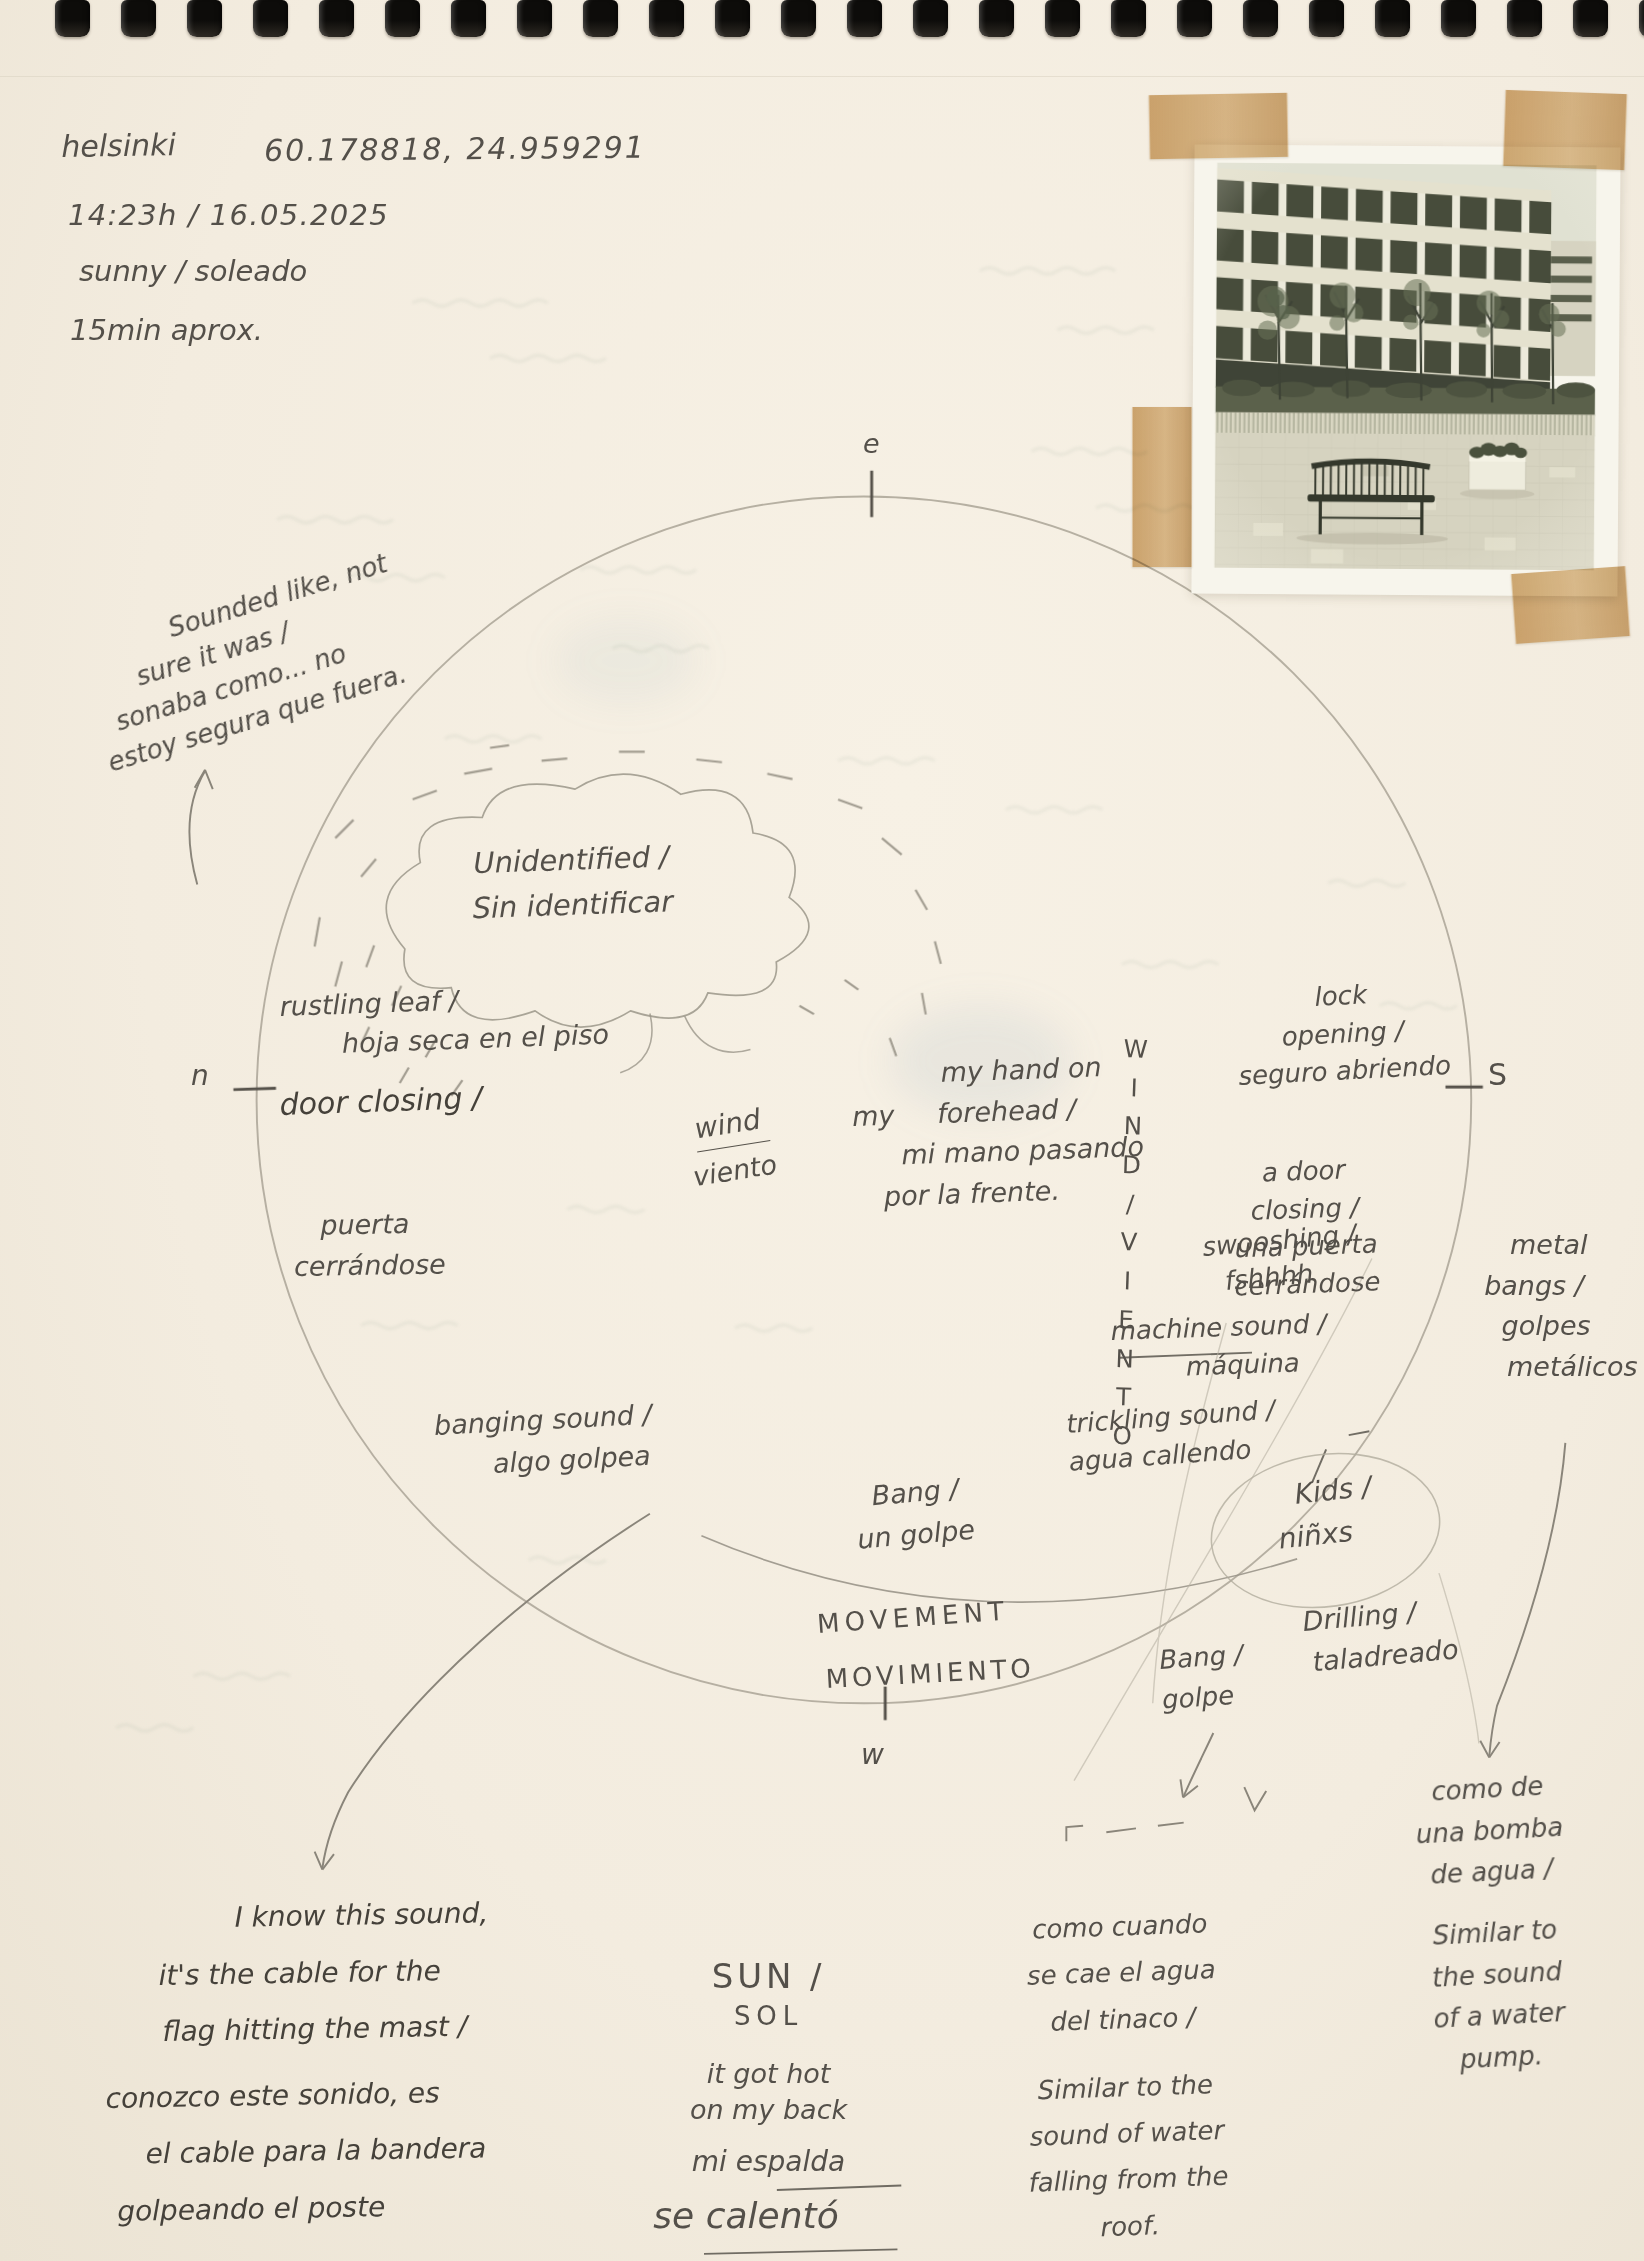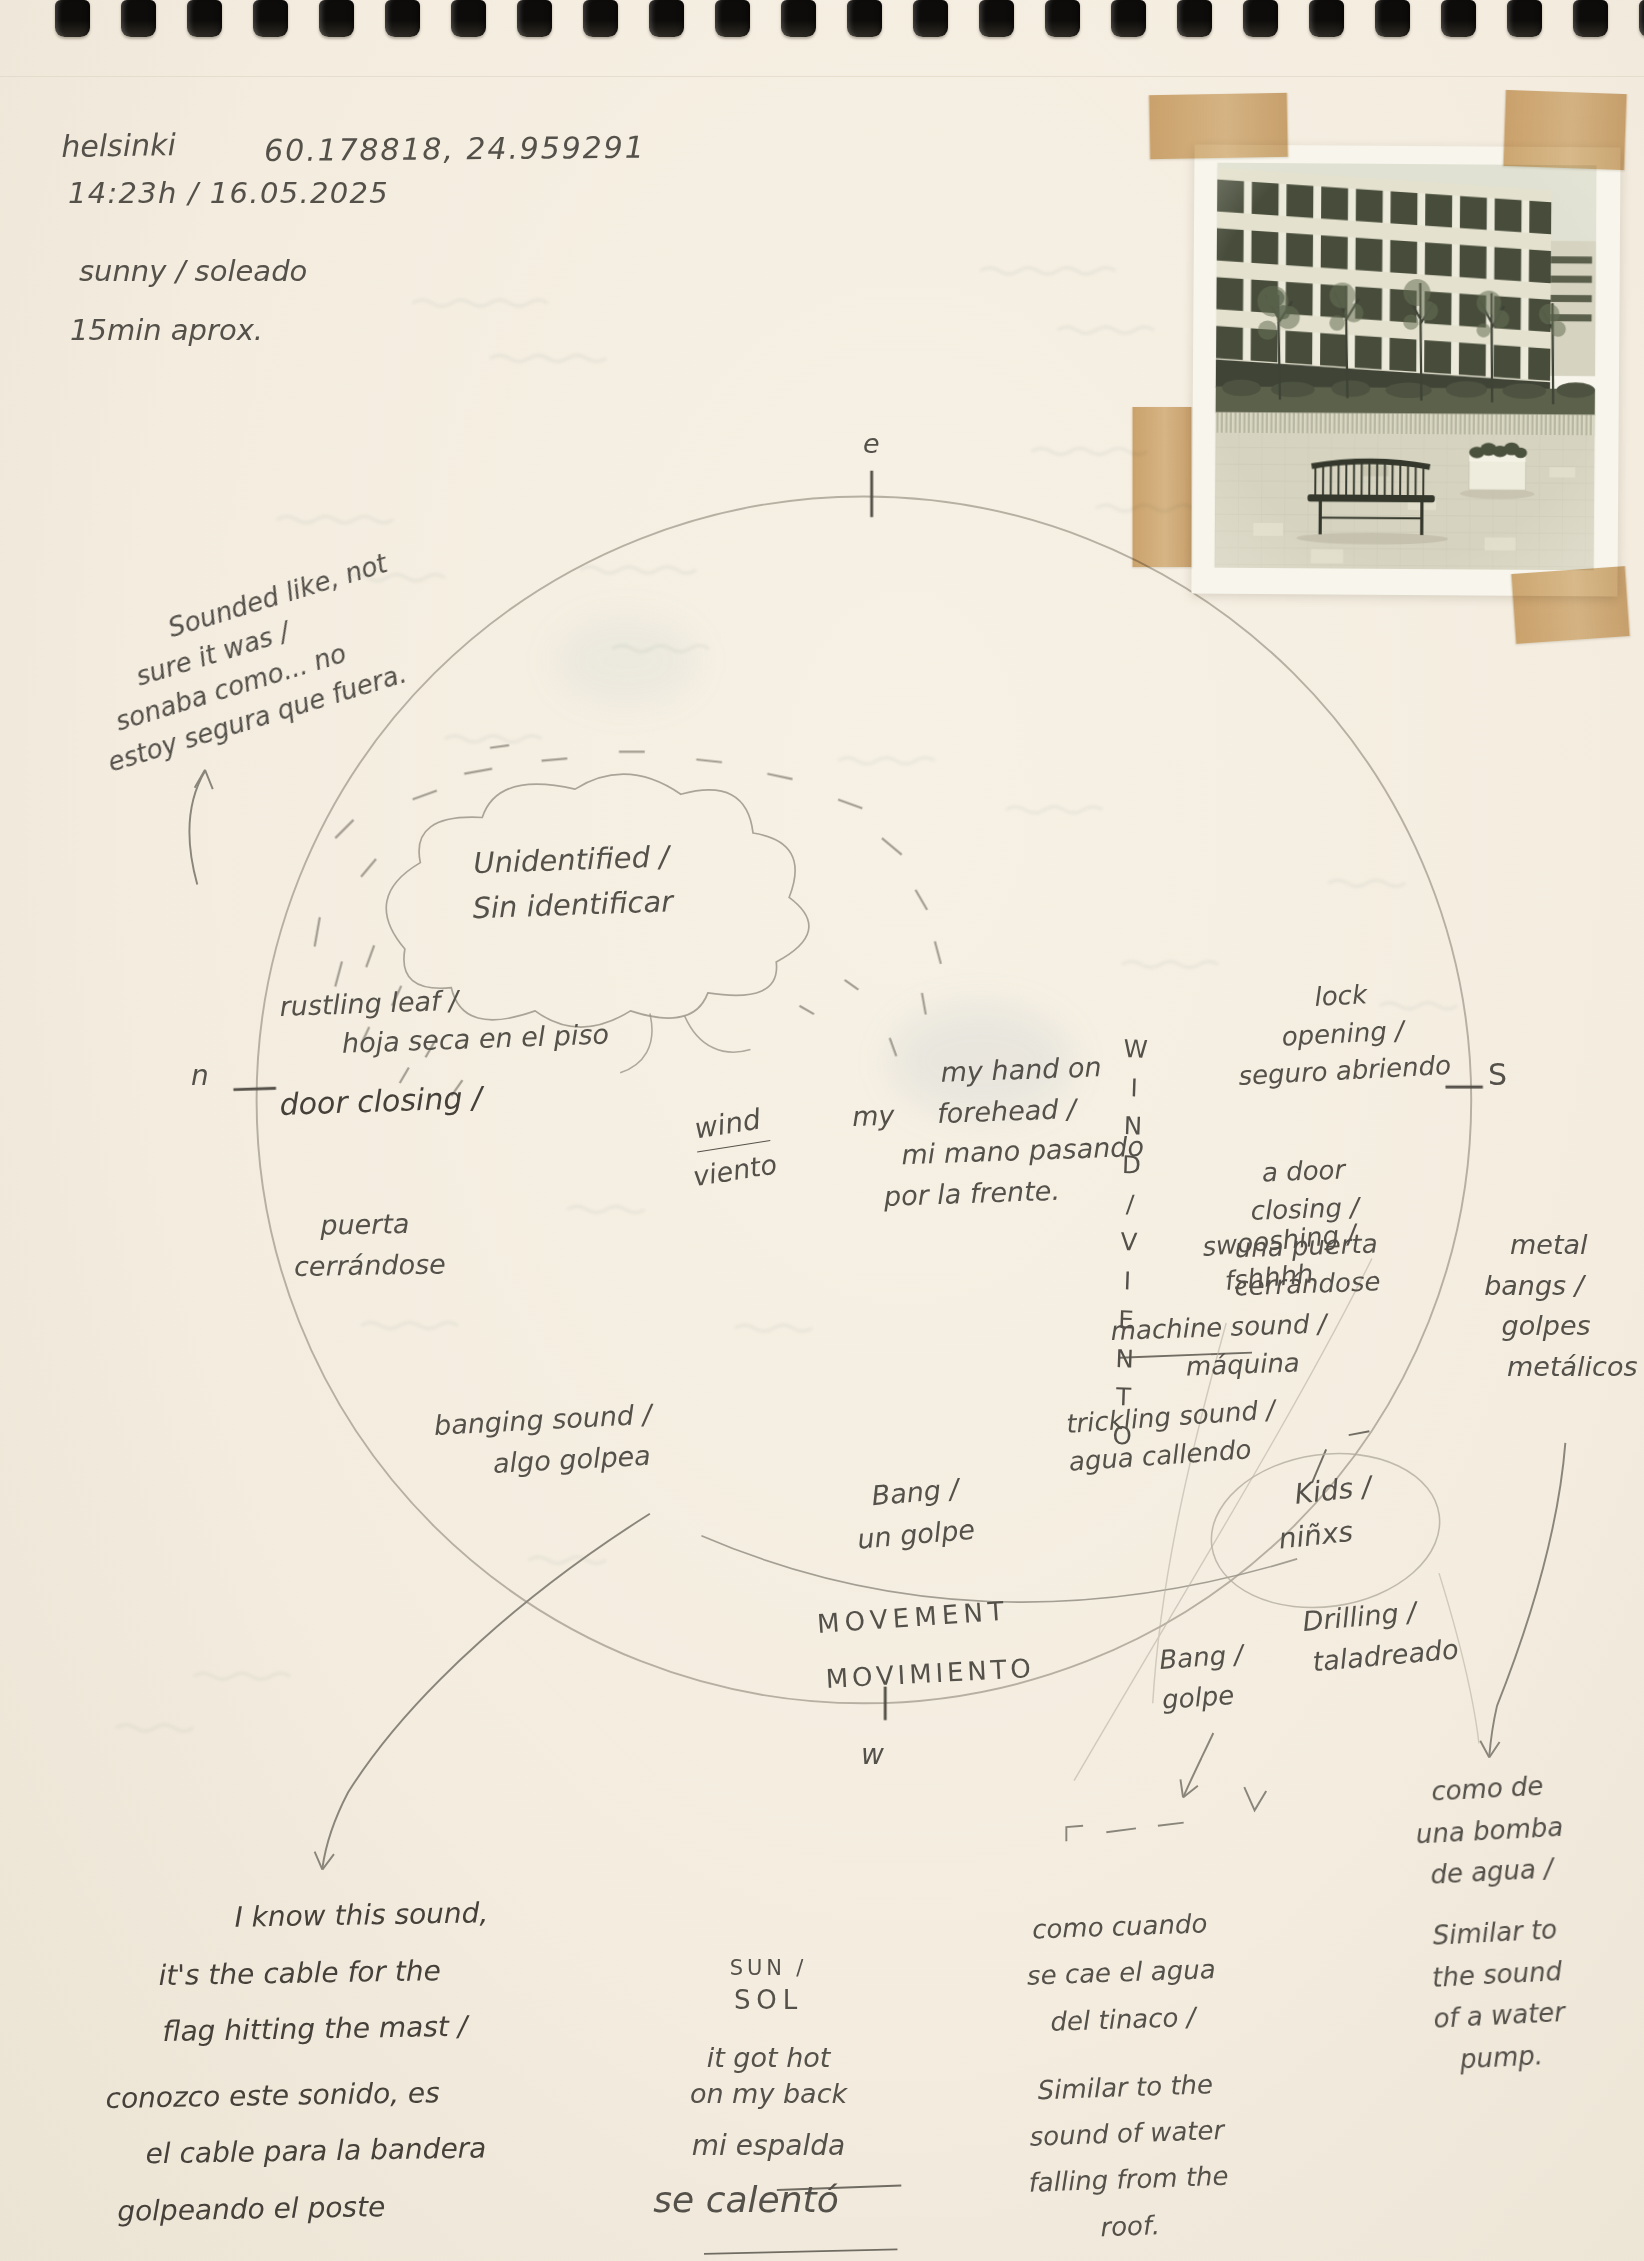--- a/index.html
+++ b/index.html
@@ -159,21 +159,21 @@
       <div class="coil"></div>
       <div class="coil"></div>
       <div class="coil"></div>
       <div class="coil"></div>
       <div class="coil"></div>
       <div class="coil"></div>
     </div>
 
   <div class="hw" style="left:61px;top:129px;font-size:30px;transform:rotate(-1deg);">helsinki</div>
   <div class="hw" style="left:264px;top:133px;font-size:30px;letter-spacing:1.9px;transform:rotate(-.5deg);">60.178818, 24.959291</div>
-  <div class="hw" style="left:68px;top:176px;font-size:29px;letter-spacing:1.3px;">14:23h  /  16.05.2025</div>
+  <div class="hw" style="left:68px;top:198px;font-size:29px;letter-spacing:1.3px;">14:23h  /  16.05.2025</div>
   <div class="hw" style="left:79px;top:254px;font-size:29px;">sunny / soleado</div>
   <div class="hw" style="left:70px;top:313px;font-size:29px;">15min  aprox.</div>
 
   <div id="photo-frame">
     <svg width="387" height="405" viewBox="0 0 590 630">
       <defs>
         <pattern id="win" width="54" height="50" patternUnits="userSpaceOnUse">
           <rect width="42" height="50" fill="#474c3b"></rect>
             <rect x="42" width="12" height="50" fill="#eceadb"></rect>
         </pattern>
@@ -419,21 +419,21 @@
   <div class="hw ink-dark" style="left:102px;top:1892px;font-size:28px;transform:rotate(-1deg);line-height:2.02;">
     <div style="margin-left:132px">I know this sound,</div>
     <div style="margin-left:55px">it's the cable for the</div>
     <div style="margin-left:58px">flag hitting the mast /</div>
     <div style="margin-top:9px">conozco este sonido, es</div>
     <div style="margin-left:39px">el cable para la bandera</div>
     <div style="margin-left:9.7px">golpeando el poste</div>
   </div>
 
   <div class="hw ctr" style="left:646px;top:1956px;width:245px;">
-    <div class="print" style="font-size:21px;letter-spacing:3.9px;">SUN /</div>
+    <div class="print" style="font-size:34px;letter-spacing:3.9px;">SUN /</div>
     <div class="print" style="font-size:26px;letter-spacing:5.8px;margin-top:5.2px;">SOL</div>
     <div style="font-size:27px;margin-top:27px;">it got hot</div>
     <div style="font-size:27px;margin-top:5.2px;">on my back</div>
     <div style="font-size:28px;margin-top:19.3px;">mi espalda</div>
     <div style="font-size:36px;margin-top:17px;margin-left:-45px;">se calentó</div>
   </div>
 
   <div class="hw ctr" style="left:958px;top:1909px;width:322px;font-size:26px;transform:rotate(-2deg);line-height:1.78;">
     <div>como cuando</div>
     <div>se cae el agua</div>

